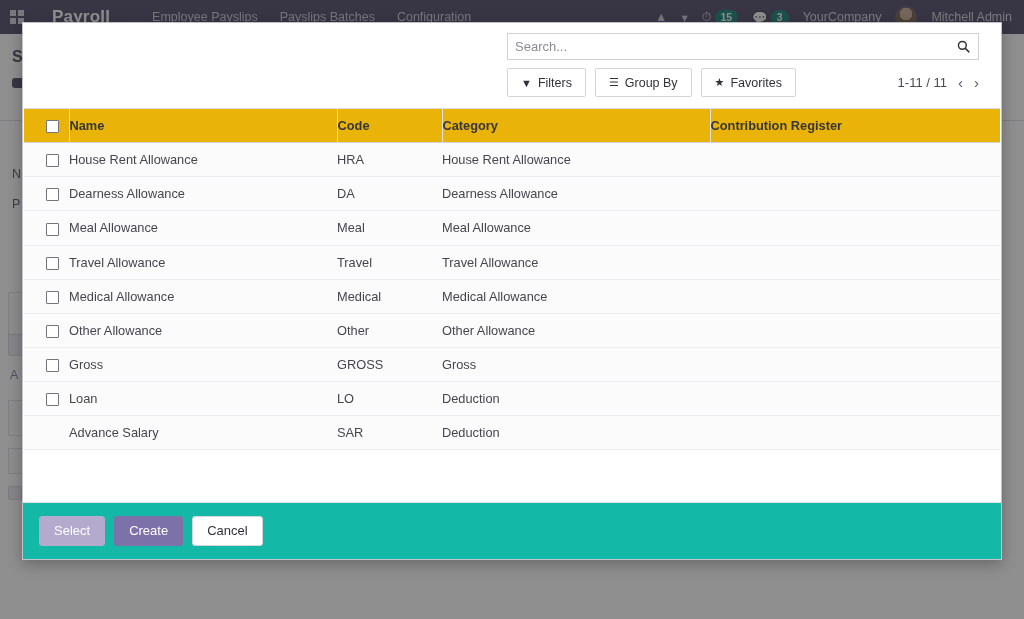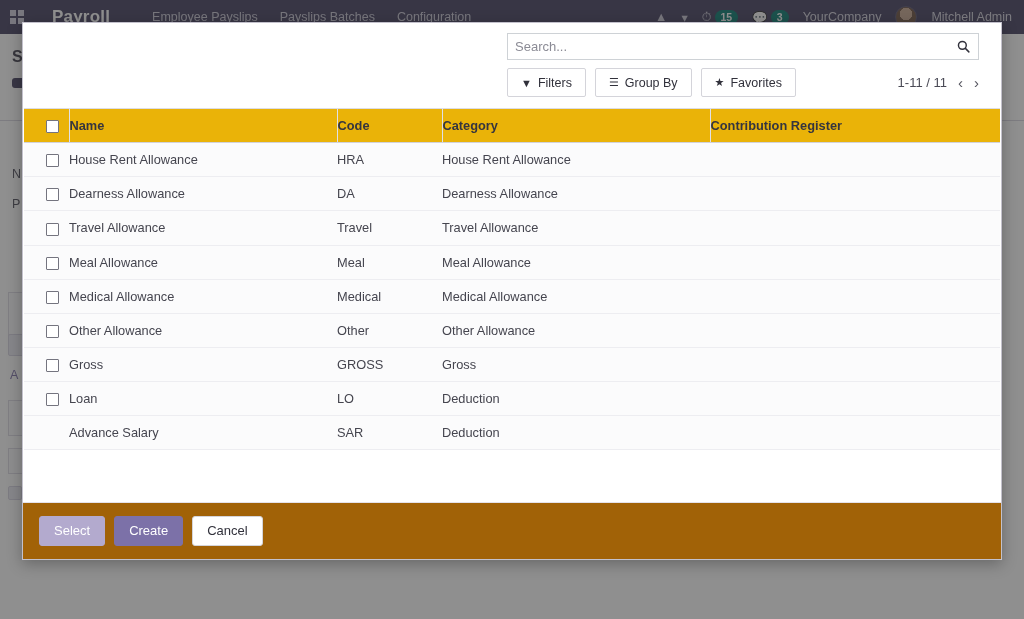--- a/index.html
+++ b/index.html
@@ -188,21 +188,21 @@
     cursor: pointer;
     border-radius: 1px;
   }
 
   
   .modal-footer {
     flex: 0 0 auto;
     border-top: 1px solid #e4e2ea;
     padding: 13px 16px;
     display: flex; gap: 9px; 
-    background: #a16207;
+    background: #14b8a6;
   }
   .btn {
     font-size: 13px;
     border-radius: 3px;
     padding: 7px 14px;
     cursor: pointer;
     font-family: "Liberation Sans", sans-serif;
     line-height: 1.1;
   }
   .btn-select { background: #b3aace; border: 1px solid #b3aace; color: #ffffff; }
@@ -322,30 +322,30 @@
             </tr>
             <tr>
               <td class="col-check"><span class="cbox"></span></td>
               <td class="col-name">Dearness Allowance</td>
               <td class="col-code">DA</td>
               <td class="col-cat">Dearness Allowance</td>
               <td class="col-reg"></td>
             </tr>
             <tr>
               <td class="col-check"><span class="cbox"></span></td>
+              <td class="col-name">Meal Allowance</td>
+              <td class="col-code">Meal</td>
+              <td class="col-cat">Meal Allowance</td>
+              <td class="col-reg"></td>
+            </tr>
+            <tr>
+              <td class="col-check"><span class="cbox"></span></td>
               <td class="col-name">Travel Allowance</td>
               <td class="col-code">Travel</td>
               <td class="col-cat">Travel Allowance</td>
-              <td class="col-reg"></td>
-            </tr>
-            <tr>
-              <td class="col-check"><span class="cbox"></span></td>
-              <td class="col-name">Meal Allowance</td>
-              <td class="col-code">Meal</td>
-              <td class="col-cat">Meal Allowance</td>
               <td class="col-reg"></td>
             </tr>
             <tr>
               <td class="col-check"><span class="cbox"></span></td>
               <td class="col-name">Medical Allowance</td>
               <td class="col-code">Medical</td>
               <td class="col-cat">Medical Allowance</td>
               <td class="col-reg"></td>
             </tr>
             <tr>

